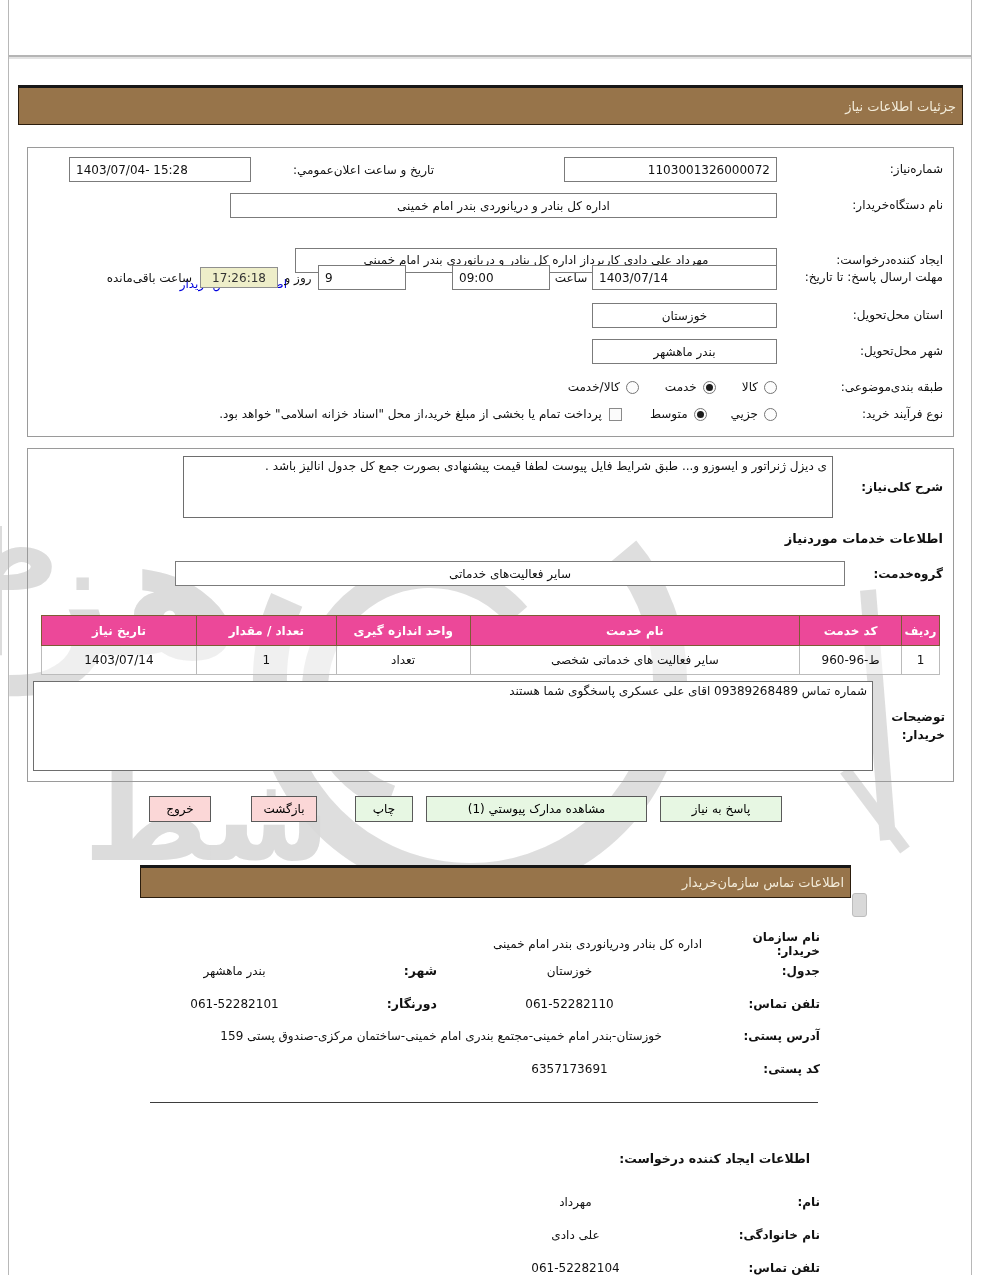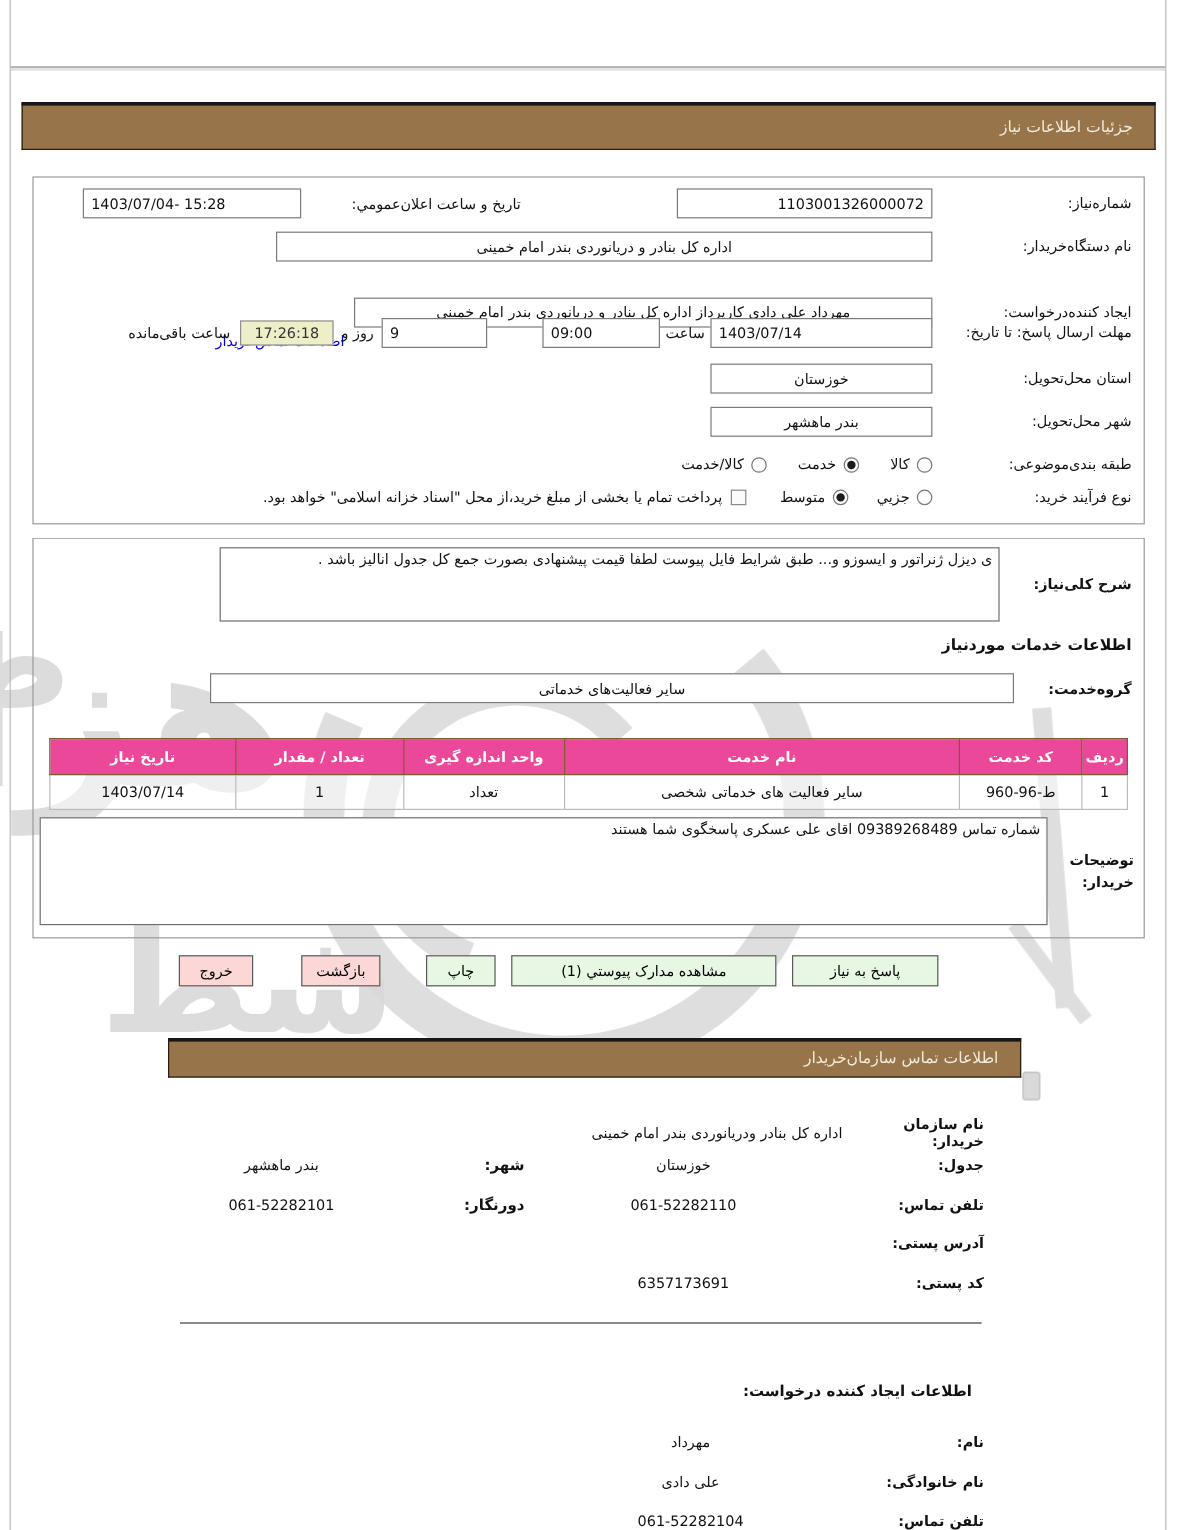--- a/index.html
+++ b/index.html
@@ -6,21 +6,21 @@
   .page{position:relative;width:981px;height:1275px;background:#ffffff;overflow:hidden;
         direction:rtl;font-family:"DejaVu Sans", sans-serif;color:#111;}
   .layer{z-index:2;}
   
   .edge{position:absolute;top:0;bottom:0;width:1px;background:#b8b8b8;z-index:3;}
   .edge.left{left:8px;} .edge.right{right:9px;}
   .topline{position:absolute;left:9px;right:10px;top:55px;height:2px;background:#b5b5b5;z-index:2;}
   .topline::after{content:"";position:absolute;left:0;right:0;top:2px;height:2px;background:#e3e3e3;}
   
   .bar{position:absolute;background:#97744A;border:1px solid #2b1d0d;border-top:3px solid #171717;
-       color:#F3ECDA;font-size:13px;display:flex;align-items:center;padding:0 18px;box-sizing:border-box;}
+       color:#F3ECDA;font-size:13px;display:flex;align-items:center;padding:0 6px;box-sizing:border-box;}
   
   .box{position:absolute;border:1px solid #9a9a9a;box-sizing:border-box;}
   .row{position:absolute;right:0;left:0;display:flex;align-items:center;padding-right:10px;box-sizing:border-box;}
   .lbl{font-size:12px;color:#111;flex:0 0 auto;}
   .lbl.b{font-weight:bold;}
   .lblcol{flex:0 0 166px;text-align:right;line-height:1.35;}
   .field{background:#fff;border:1px solid #7b7b7b;height:25px;box-sizing:border-box;font-size:12px;
          display:flex;align-items:center;padding:0 6px;overflow:hidden;white-space:nowrap;}
   .ltr{direction:ltr;unicode-bidi:isolate;}
   .spacer{flex:0 0 auto;}
@@ -271,20 +271,21 @@
 
     <div class="crow" style="top:74px;">
       <div class="c-lbl">تلفن تماس:</div>
       <div class="c-val center"><span class="ltr">061-52282110</span></div>
       <div class="c-lbl2">دورنگار:</div>
       <div class="c-val2"><span class="ltr">061-52282101</span></div>
     </div>
 
     <div class="crow" style="top:107px;">
       <div class="c-lbl">آدرس پستی:</div>
+      <div class="c-val" style="padding-right:40px;">خوزستان-بندر امام خمینی-مجتمع بندری امام خمینی-ساختمان مرکزی-صندوق پستی 159</div>
     </div>
 
     <div class="crow" style="top:140px;">
       <div class="c-lbl">کد پستی:</div>
       <div class="c-val center"><span class="ltr">6357173691</span></div>
     </div>
   </div>
 
   <div class="divider layer" style="left:150px;top:1102px;width:668px;"></div>
 

